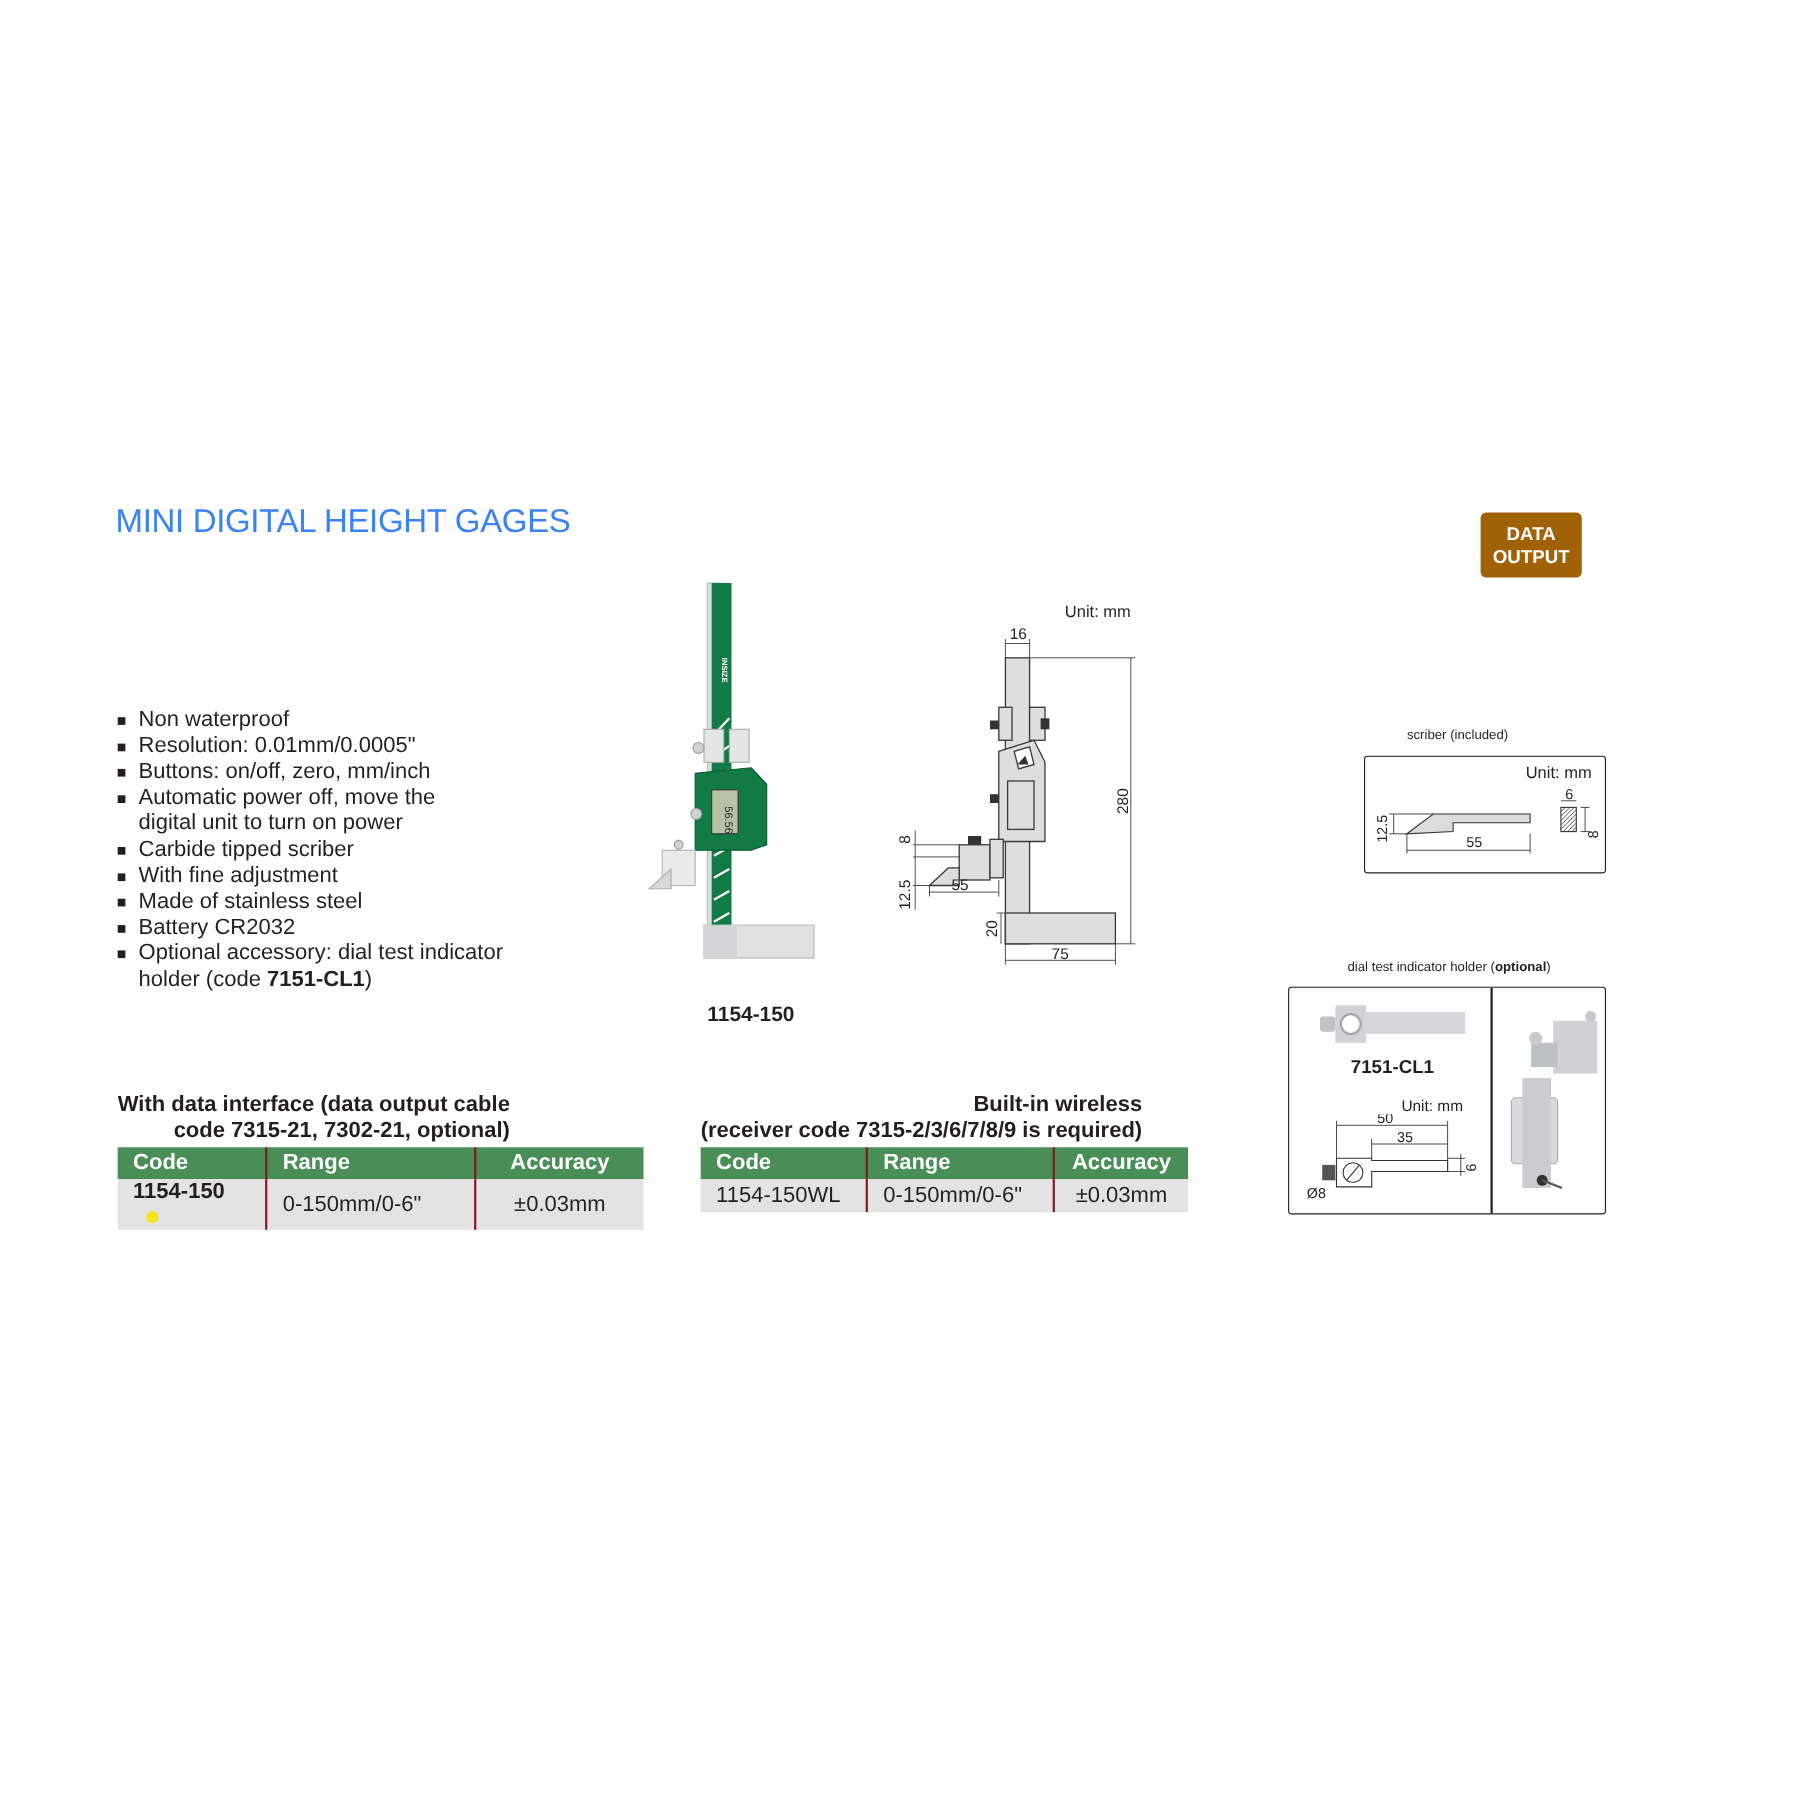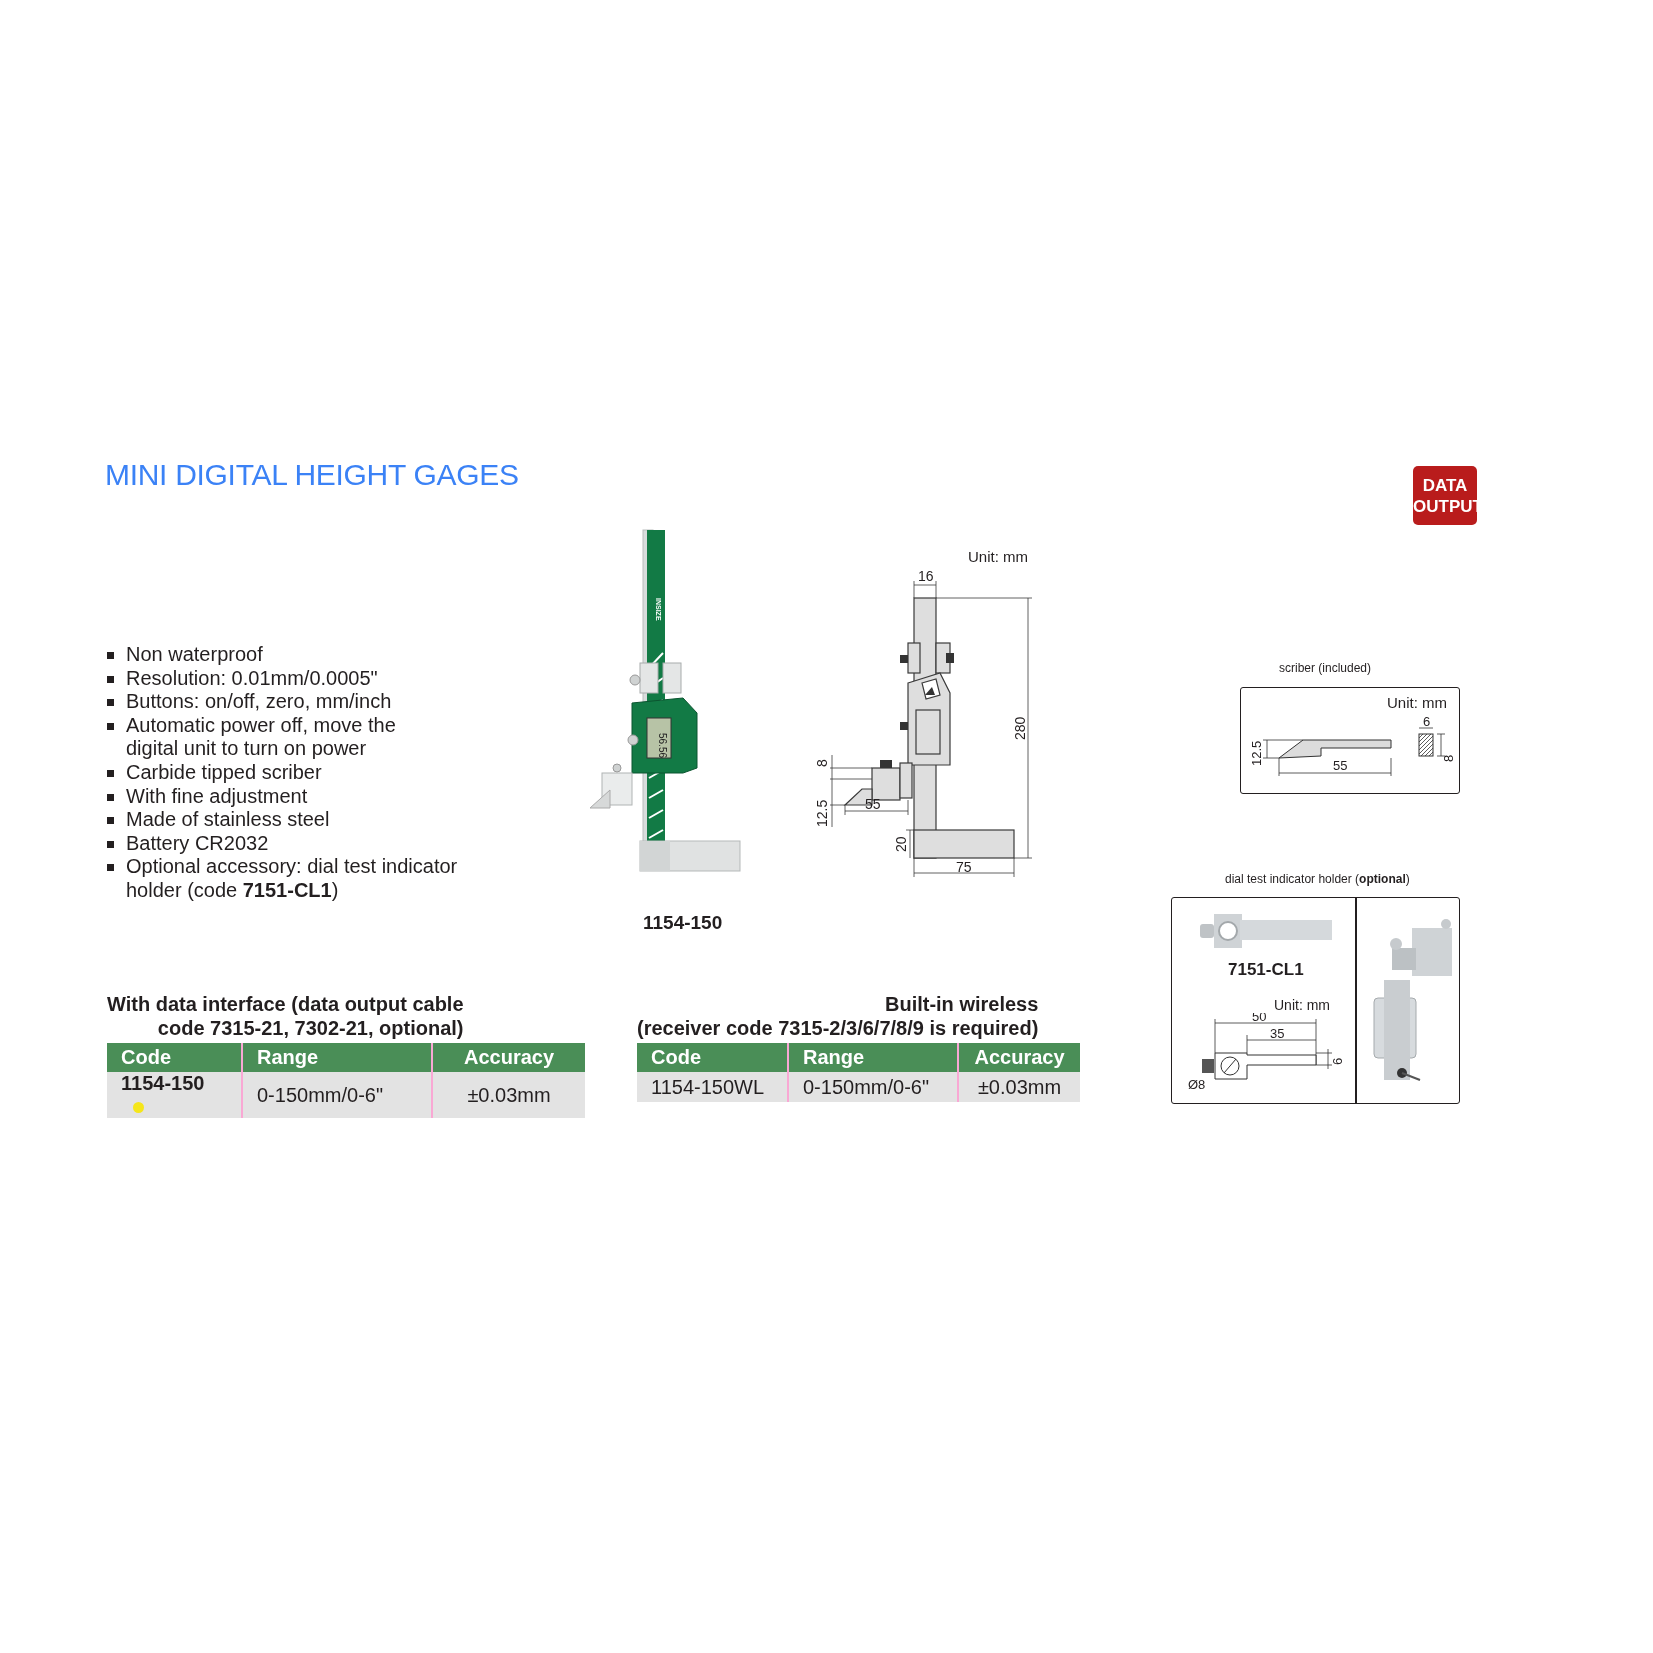--- a/index.html
+++ b/index.html
@@ -1,33 +1,33 @@
 <!DOCTYPE html>
 <html><head>
 <meta charset="utf-8">
 <style>
   html, body { margin:0; padding:0; background:#ffffff; }
   body { width:1653px; height:1653px; position:relative; overflow:hidden;
          font-family:"Liberation Sans", sans-serif; color:#231f20; }
   .abs { position:absolute; }
   .title { left:105px; top:458px; font-size:30px; font-weight:normal; letter-spacing:-0.3px; color:#3b82f6;text-align:right; }
-  .badge { left:1413px; top:466px; width:64px; height:59px; background:#b91c1c; border-radius:5px;
+  .badge { left:1346px; top:466px; width:92px; height:59px; background:#a16207; border-radius:5px;
            color:#fff; font-weight:bold; font-size:17px; line-height:21px; text-align:center;
            display:flex; flex-direction:column; justify-content:center; }
   .features { left:107px; top:643px; width:420px; font-size:20px; line-height:23.6px; margin:0; padding:0; list-style:none; }
   .features li { position:relative; padding-left:19px; }
   .features li::before { content:""; position:absolute; left:0; top:9px; width:7px; height:7px; background:#231f20; }
   .features b { font-weight:bold; }
   .photo-caption { left:643px; top:912px; font-size:19px; font-weight:bold; }
   .unit { font-size:15px; }
   .tbl-heading { font-size:20px; font-weight:bold; line-height:24px;text-align:right; }
   table.spec { border-collapse:collapse; font-size:20px;border-radius:11px; }
   table.spec th { background:#4a8e57; color:#fff; font-weight:bold; text-align:left; padding:0 14px; height:29px; }
   table.spec td { background:#e3e3e3; height:30px; padding:0 14px; }
-  table.spec th + th, table.spec td + td { border-left:2px solid #f9a8d4; }
+  table.spec th + th, table.spec td + td { border-left:2px solid #7f1d1d; }
   table.spec th.c, table.spec td.c { text-align:center; }
   .dot { display:inline-block; width:11px; height:11px; border-radius:50%; background:#f5e61b; margin-left:12px; vertical-align:middle; }
   .box { border:1.5px solid #231f20; border-radius:3px; background:#fff; }
   .small-label { font-size:12px; }
   svg text { font-family:"Liberation Sans", sans-serif; }
 </style>
 </head>
 <body>
 
 <div class="abs title">MINI DIGITAL HEIGHT GAGES</div>

